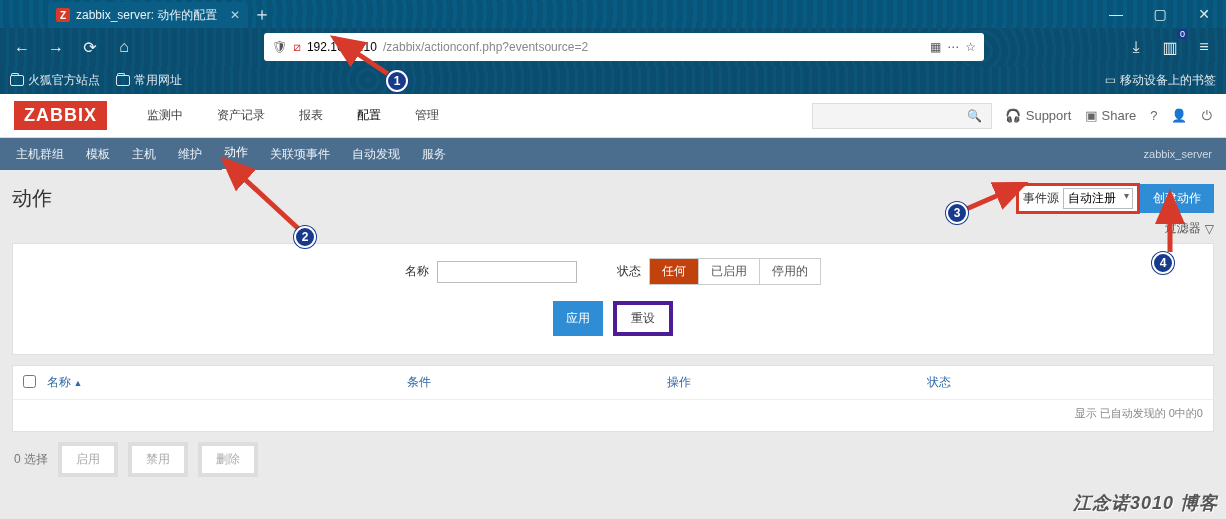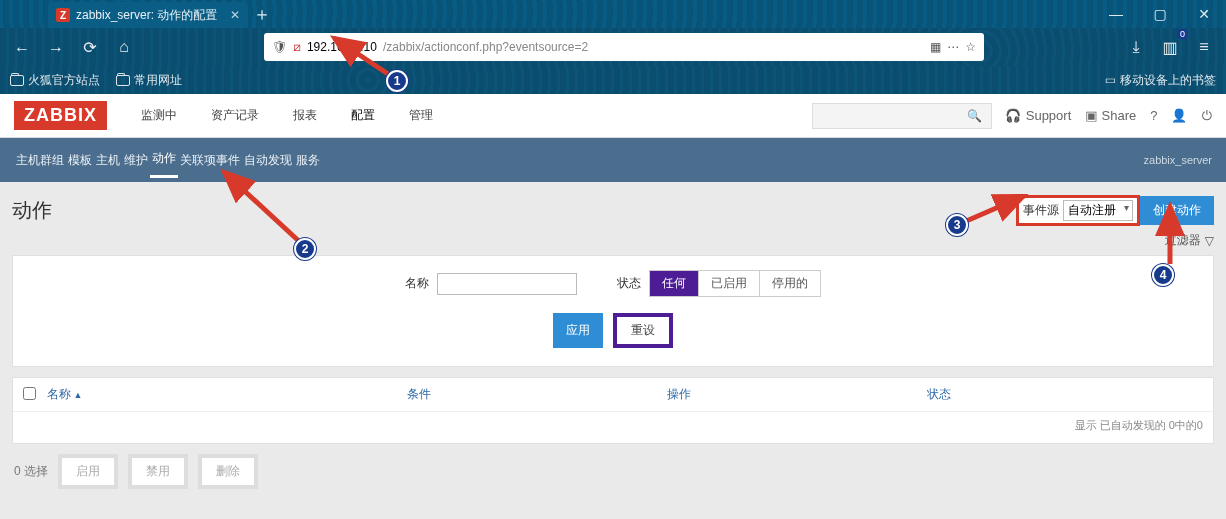--- a/index.html
+++ b/index.html
@@ -63,39 +63,39 @@
     display: flex; align-items: center; padding: 0 10px; gap: 16px;
     color: #dfe7ec;
   }
   .bm-item { display: flex; align-items: center; gap: 4px; }
   .bm-folder { width: 14px; height: 11px; border: 1px solid #dfe7ec; border-radius: 2px; position: relative; }
   .bm-folder::before { content:''; position:absolute; top:-3px; left:0; width:6px; height:2px; border:1px solid #dfe7ec; border-bottom:none; border-radius:2px 2px 0 0;}
 
   
   .zx-header {
     height: 44px; background: #fff; border-bottom: 1px solid #d9d9d9;
-    display: flex; align-items: center; padding: 0 14px; gap: 18px;
+    display: flex; align-items: center; padding: 0 14px; gap: 24px;
   }
   .zx-logo {
     background: #d73a2a; color: #fff; font-weight: bold; letter-spacing: 1px;
     padding: 4px 10px; font-size: 18px;
   }
   .zx-topnav { display: flex; gap: 18px; }
   .zx-topnav a { color: #444; text-decoration: none; font-size: 12px; margin-left: 16px; }
   .zx-topnav a.active { color: #000; }
   .zx-header-right { margin-left: auto; display: flex; align-items: center; gap: 14px; }
   .zx-search {
     width: 180px; height: 26px; background: #f4f4f4; border: 1px solid #ddd;
     display: flex; align-items: center; justify-content: flex-end; padding: 0 8px; color: #888;
   }
   .zx-iconbtn { color: #666; display:flex; align-items:center; gap:4px; font-size:13px; }
 
   .zx-subnav {
-    height: 44px; background: #4b6d8e; display: flex; align-items: center;
-    padding: 0 14px; color: #fff; font-size: 12px;
+    height: 32px; background: #4b6d8e; display: flex; align-items: center;
+    padding: 0 14px; gap: 18px; color: #fff; font-size: 12px;
   }
   .zx-subnav a { color: #eaf0f6; text-decoration: none; padding: 8px 2px; }
   .zx-subnav a.active { border-bottom: 3px solid #fff; color: #fff; }
   .zx-subnav .crumb { margin-left: auto; font-size: 11px; color: #cdd9e4; }
 
   
   .page { background: #eaeaea; height: calc(519px - 28px - 38px - 28px - 44px - 32px); padding: 10px 12px 0; position: relative; }
   .page-titlebar { display: flex; align-items: center; height: 36px; }
   .page-title { font-size: 20px; color: #333; }
   .page-title-right { margin-left: auto; display: flex; align-items: center; }
@@ -115,21 +115,21 @@
 
   .panel {
     background: #fff; border: 1px solid #e0e0e0; margin-top: 6px; padding: 14px 0 18px;
   }
   .filter-row { display: flex; align-items: center; justify-content: center; gap: 40px; }
   .fld { display: flex; align-items: center; gap: 8px; font-size: 12px; color: #333; }
   .fld input[type=text] { width: 140px; height: 22px; border: 1px solid #bbb; }
   .seg { display: flex; border: 1px solid #ccc; }
   .seg div { padding: 4px 12px; font-size: 12px; color: #555; border-right: 1px solid #ccc; }
   .seg div:last-child { border-right: none; }
-  .seg .on { background: #4c1d95; color: #fff; }
+  .seg .on { background: #c2410c; color: #fff; }
   .btnrow { display: flex; justify-content: center; gap: 10px; margin-top: 16px; }
   .btn-default { background: #fff; border: 4px solid #4c1d95; padding: 5px 14px; font-size: 12px; color: #444; }
 
   .table { background: #fff; border: 1px solid #e0e0e0; margin-top: 10px; }
   .thead, .trow { display: flex; align-items: center; padding: 8px 10px; font-size: 12px; }
   .thead { color: #2f6aa8; border-bottom: 1px solid #eee; }
   .th-chk { width: 24px; }
   .th-name { width: 360px; }
   .th-cond { width: 260px; }
   .th-op  { width: 260px; }
@@ -341,13 +341,14 @@
   <svg class="anno" style="left:1150px; top:18px;" width="40" height="70">
     <defs>
         <marker id="ah4" markerWidth="8" markerHeight="8" refX="6" refY="3" orient="auto">
           <path d="M0,0 L7,3 L0,6 Z" fill="#d73a2a"></path>
         </marker>
       </defs>
     <line x1="20" y1="64" x2="20" y2="6" stroke="#d73a2a" stroke-width="5" marker-end="url(#ah4)"></line>
   </svg>
   <div class="badge" style="left:1152px; top:82px;">4</div>
 
+  <div class="watermark">江念诺3010 博客</div>
 </div>
 
 </body></html>

